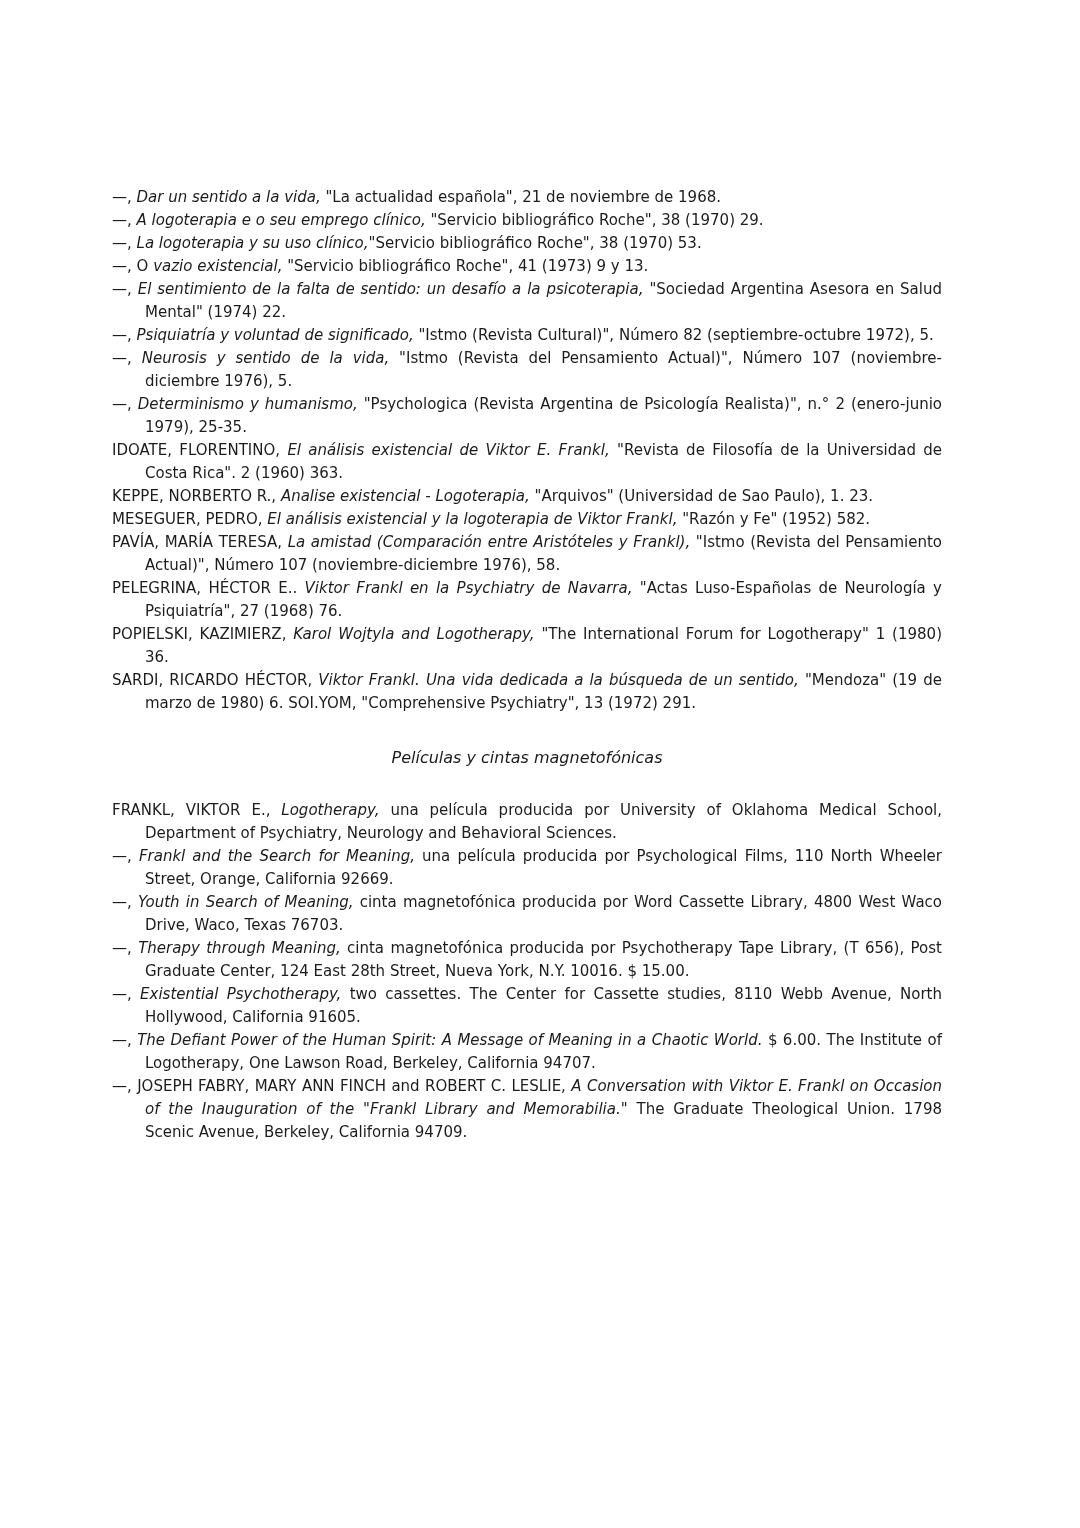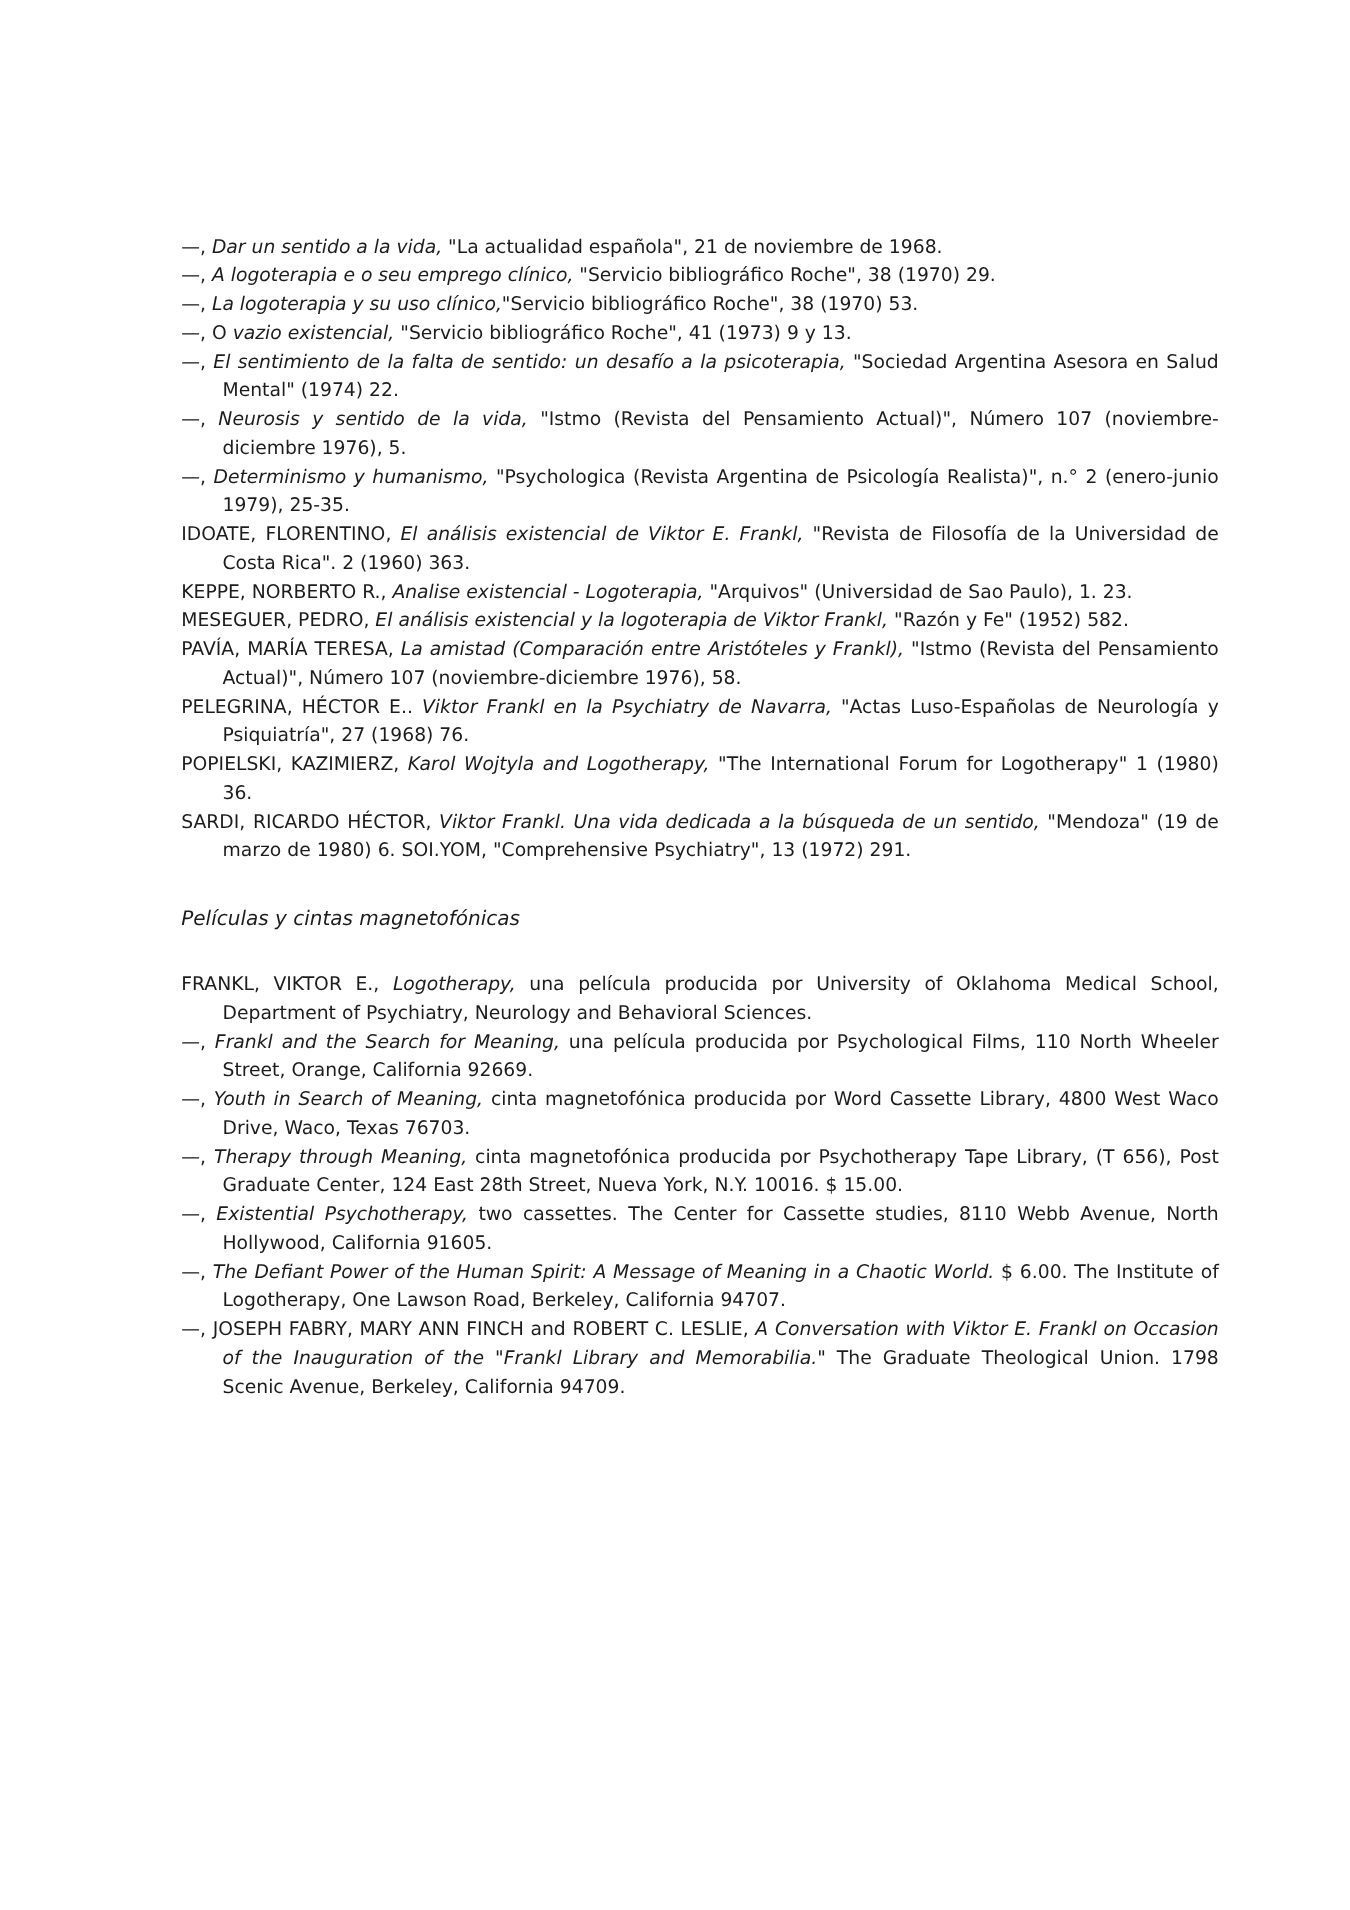--- a/index.html
+++ b/index.html
@@ -13,53 +13,54 @@
     position: relative;
     overflow: hidden;
   }
   .page {
     position: absolute;
     inset: 0;
     background: #ffffff;
   }
   .page-content {
     position: absolute;
-    left: 145px;
+    left: 112px;
     top: 186px;
     width: 830px;
     font-size: 15px;
     line-height: 23px;
   }
   .entry {
     margin: 0;
     text-align: justify;
     padding-left: 33px;
     text-indent: -33px;
   }
   .entry em { font-style: italic; }
   .entry span { font-style: normal; }
   .section-heading {
     font-size: 16px;
     font-weight: normal;
     font-style: italic;
     margin: 31px 0 30px 0;
-    text-align: left;
+    text-align: center;
     text-indent: 0;
   }
 </style>
 </head>
 <body>
 
 <div class="page">
   <div class="page-content">
       <p class="entry"><span>—, </span><em>Dar un sentido a la vida, </em><span>"La actualidad española", 21 de noviembre de 1968.</span></p>
       <p class="entry"><span>—, </span><em>A logoterapia e o seu emprego clínico, </em><span>"Servicio bibliográfico Roche", 38 (1970) 29.</span></p>
       <p class="entry"><span>—, </span><em>La logoterapia y su uso clínico,</em><span>"Servicio bibliográfico Roche", 38 (1970) 53.</span></p>
       <p class="entry"><span>—, O </span><em>vazio existencial, </em><span>"Servicio bibliográfico Roche", 41 (1973) 9 y 13.</span></p>
       <p class="entry"><span>—, </span><em>El sentimiento de la falta de sentido: un desafío a la psicoterapia, </em><span>"Sociedad Argentina Asesora en Salud Mental" (1974) 22.</span></p>
+      <p class="entry"><span>—, </span><em>Psiquiatría y voluntad de significado, </em><span>"Istmo (Revista Cultural)", Número 82 (septiembre-octubre 1972), 5.</span></p>
       <p class="entry"><span>—, </span><em>Neurosis y sentido de la vida, </em><span>"Istmo (Revista del Pensamiento Actual)", Número 107 (noviembre-diciembre 1976), 5.</span></p>
       <p class="entry"><span>—, </span><em>Determinismo y humanismo, </em><span>"Psychologica (Revista Argentina de Psicología Realista)", n.° 2 (enero-junio 1979), 25-35.</span></p>
       <p class="entry"><span>IDOATE, FLORENTINO, </span><em>El análisis existencial de Viktor E. Frankl, </em><span>"Revista de Filosofía de la Universidad de Costa Rica". 2 (1960) 363.</span></p>
       <p class="entry"><span>KEPPE, NORBERTO R., </span><em>Analise existencial - Logoterapia, </em><span>"Arquivos" (Universidad de Sao Paulo), 1. 23.</span></p>
       <p class="entry"><span>MESEGUER, PEDRO, </span><em>El análisis existencial y la logoterapia de Viktor Frankl, </em><span>"Razón y Fe" (1952) 582.</span></p>
       <p class="entry"><span>PAVÍA, MARÍA TERESA, </span><em>La amistad (Comparación entre Aristóteles y Frankl), </em><span>"Istmo (Revista del Pensamiento Actual)", Número 107 (noviembre-diciembre 1976), 58.</span></p>
       <p class="entry"><span>PELEGRINA, HÉCTOR E.. </span><em>Viktor Frankl en la Psychiatry de Navarra, </em><span>"Actas Luso-Españolas de Neurología y Psiquiatría", 27 (1968) 76.</span></p>
       <p class="entry"><span>POPIELSKI, KAZIMIERZ, </span><em>Karol Wojtyla and Logotherapy, </em><span>"The International Forum for Logotherapy" 1 (1980) 36.</span></p>
       <p class="entry"><span>SARDI, RICARDO HÉCTOR, </span><em>Viktor Frankl. Una vida dedicada a la búsqueda de un sentido, </em><span>"Mendoza" (19 de marzo de 1980) 6. SOI.YOM, "Comprehensive Psychiatry", 13 (1972) 291.</span></p>
       <h2 class="section-heading">Películas y cintas magnetofónicas</h2>

